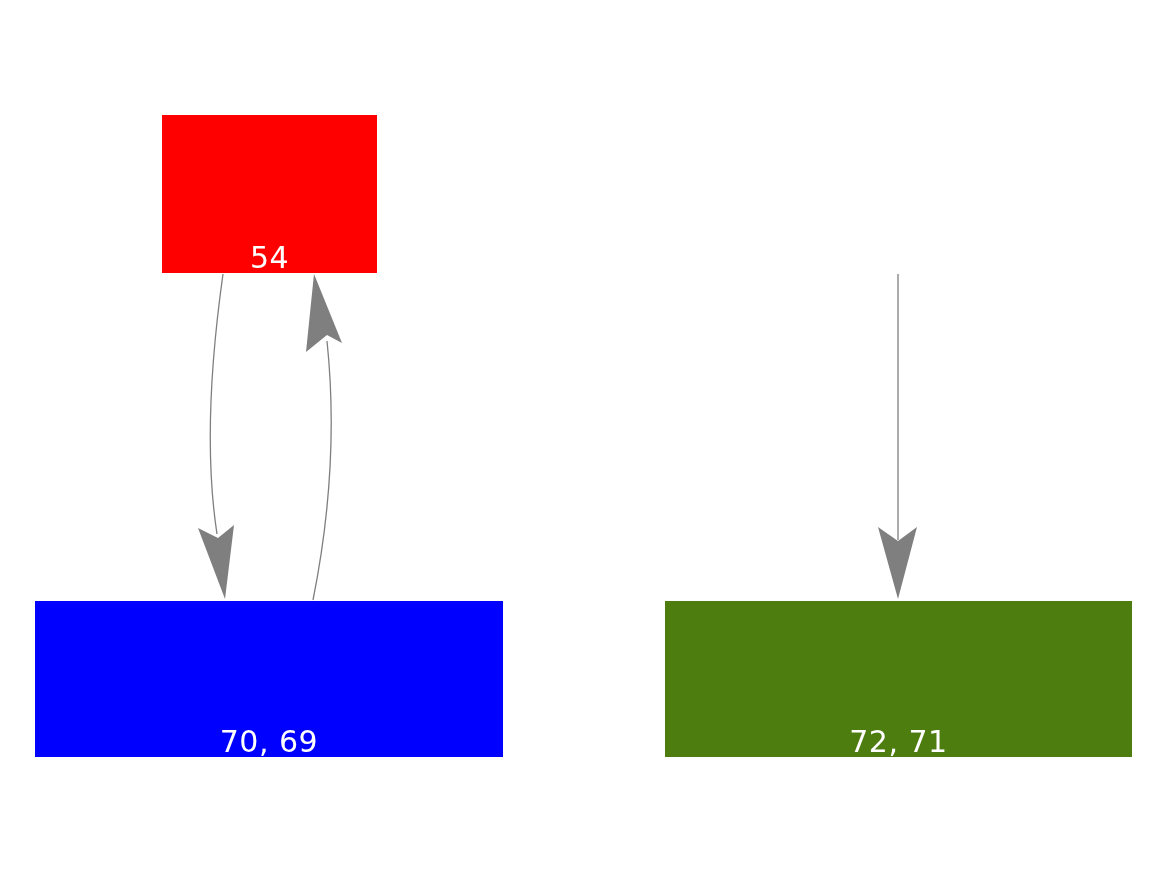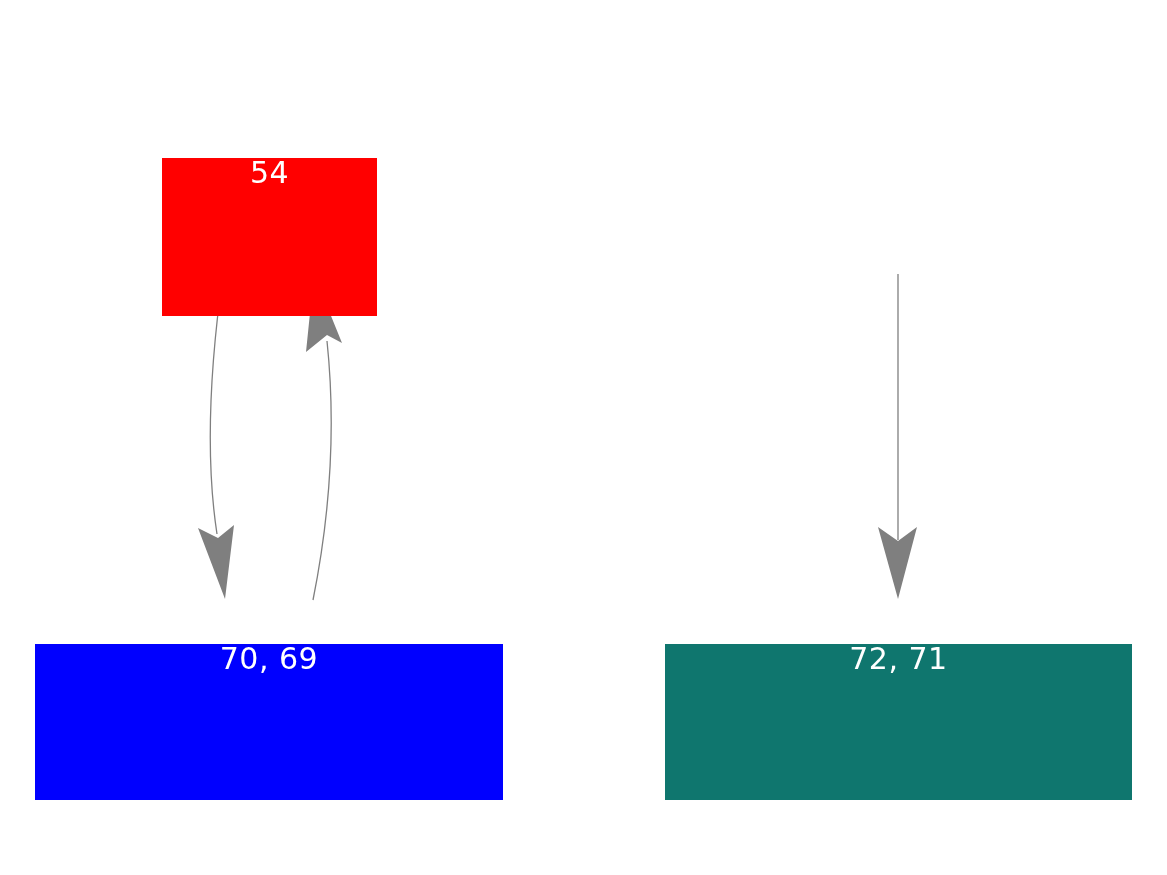--- a/index.html
+++ b/index.html
@@ -19,24 +19,23 @@
     position: absolute;
     left: 0;
     top: 0;
     width: 1167px;
     height: 875px;
     pointer-events: none;
   }
   .node {
     position: absolute;
     display: flex;
-    align-items: flex-start;
+    align-items: flex-end;
     justify-content: center;
     box-sizing: border-box;
-    margin-top: 43px;
   }
   .node .node-label {
     font-size: 30px;
     line-height: 1;
     letter-spacing: 0.5px;
   }
   .node-54    { left: 162px; top: 115px; width: 215px; height: 158px; }
   .node-55    { left: 790px; top: 116px; width: 215px; height: 157px; }
   .node-70-69 { left: 35px;  top: 601px; width: 468px; height: 156px; }
   .node-72-71 { left: 665px; top: 601px; width: 467px; height: 156px; }
@@ -64,17 +63,17 @@
 
   <div class="node node-54" style="background: rgb(255, 0, 0);">
     <span class="node-label" style="color: rgb(255, 255, 255);">54</span>
   </div>
 
 
   <div class="node node-70-69" style="background: rgb(0, 0, 255);">
     <span class="node-label" style="color: rgb(255, 255, 255);">70, 69</span>
   </div>
 
-  <div class="node node-72-71" style="background: #0f766e;">
+  <div class="node node-72-71" style="background: #4d7c0f;">
     <span class="node-label" style="color: rgb(255, 255, 255);">72, 71</span>
   </div>
 
 </div>
 
 </body></html>

